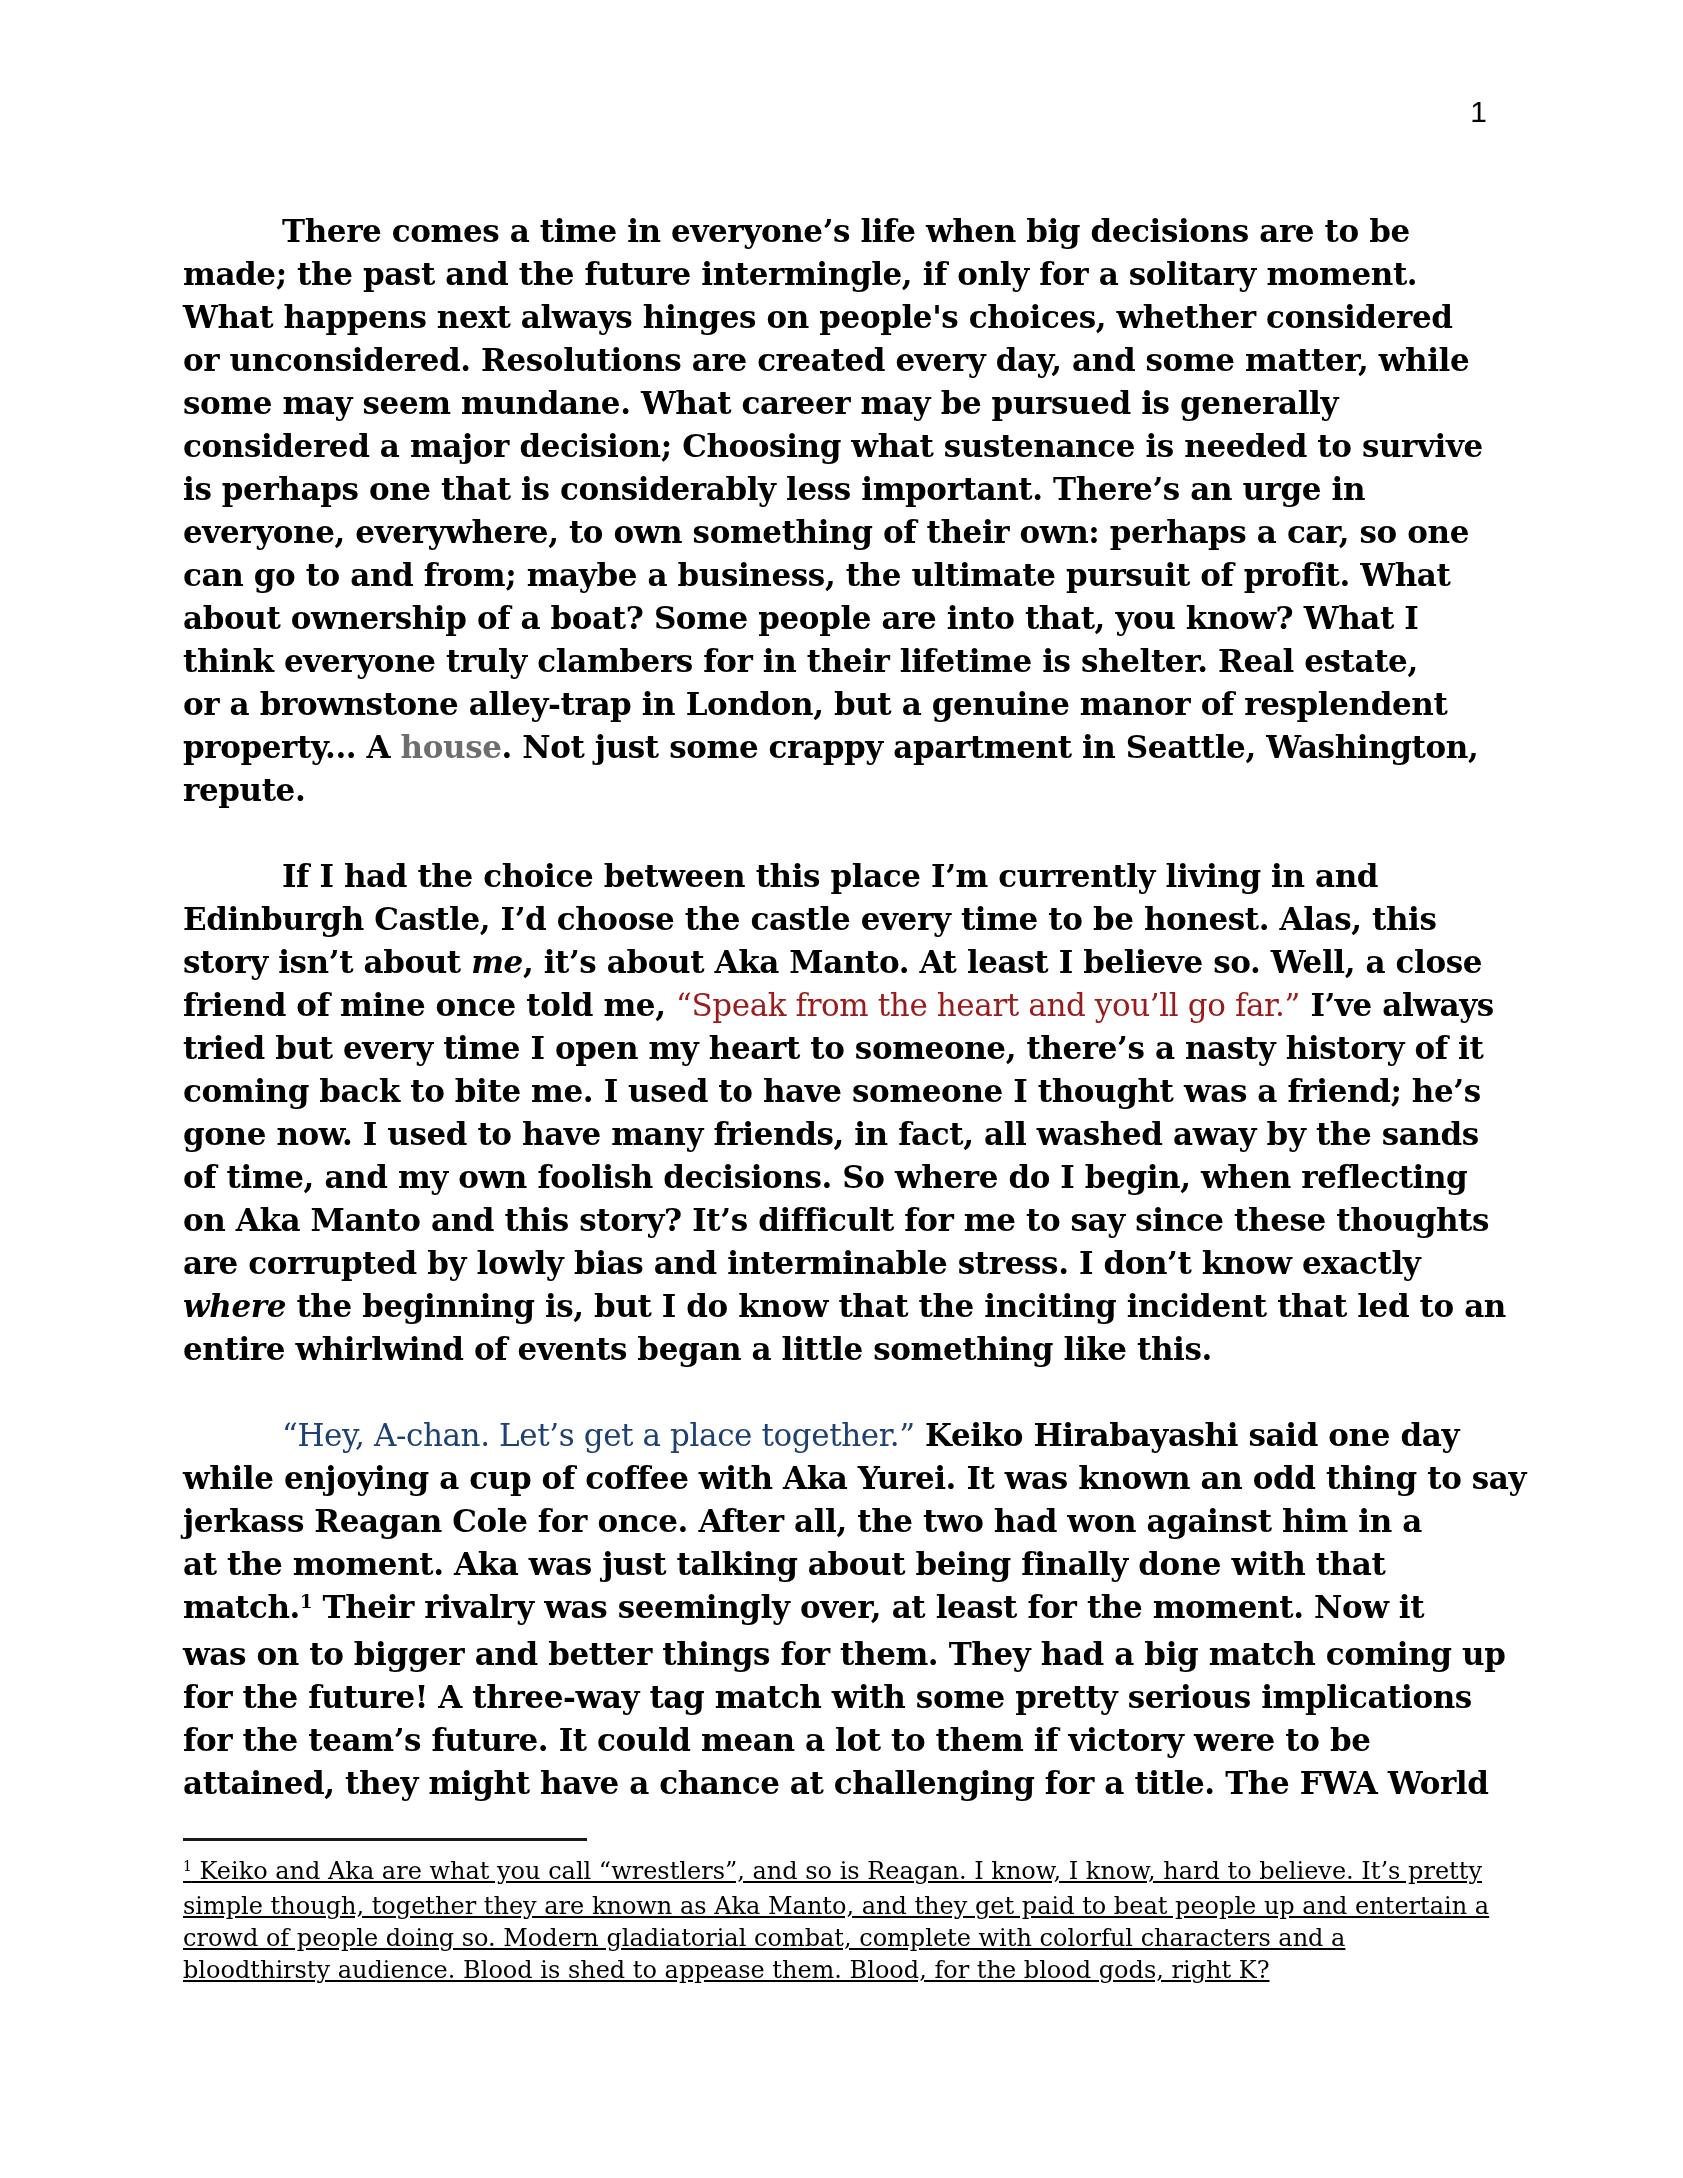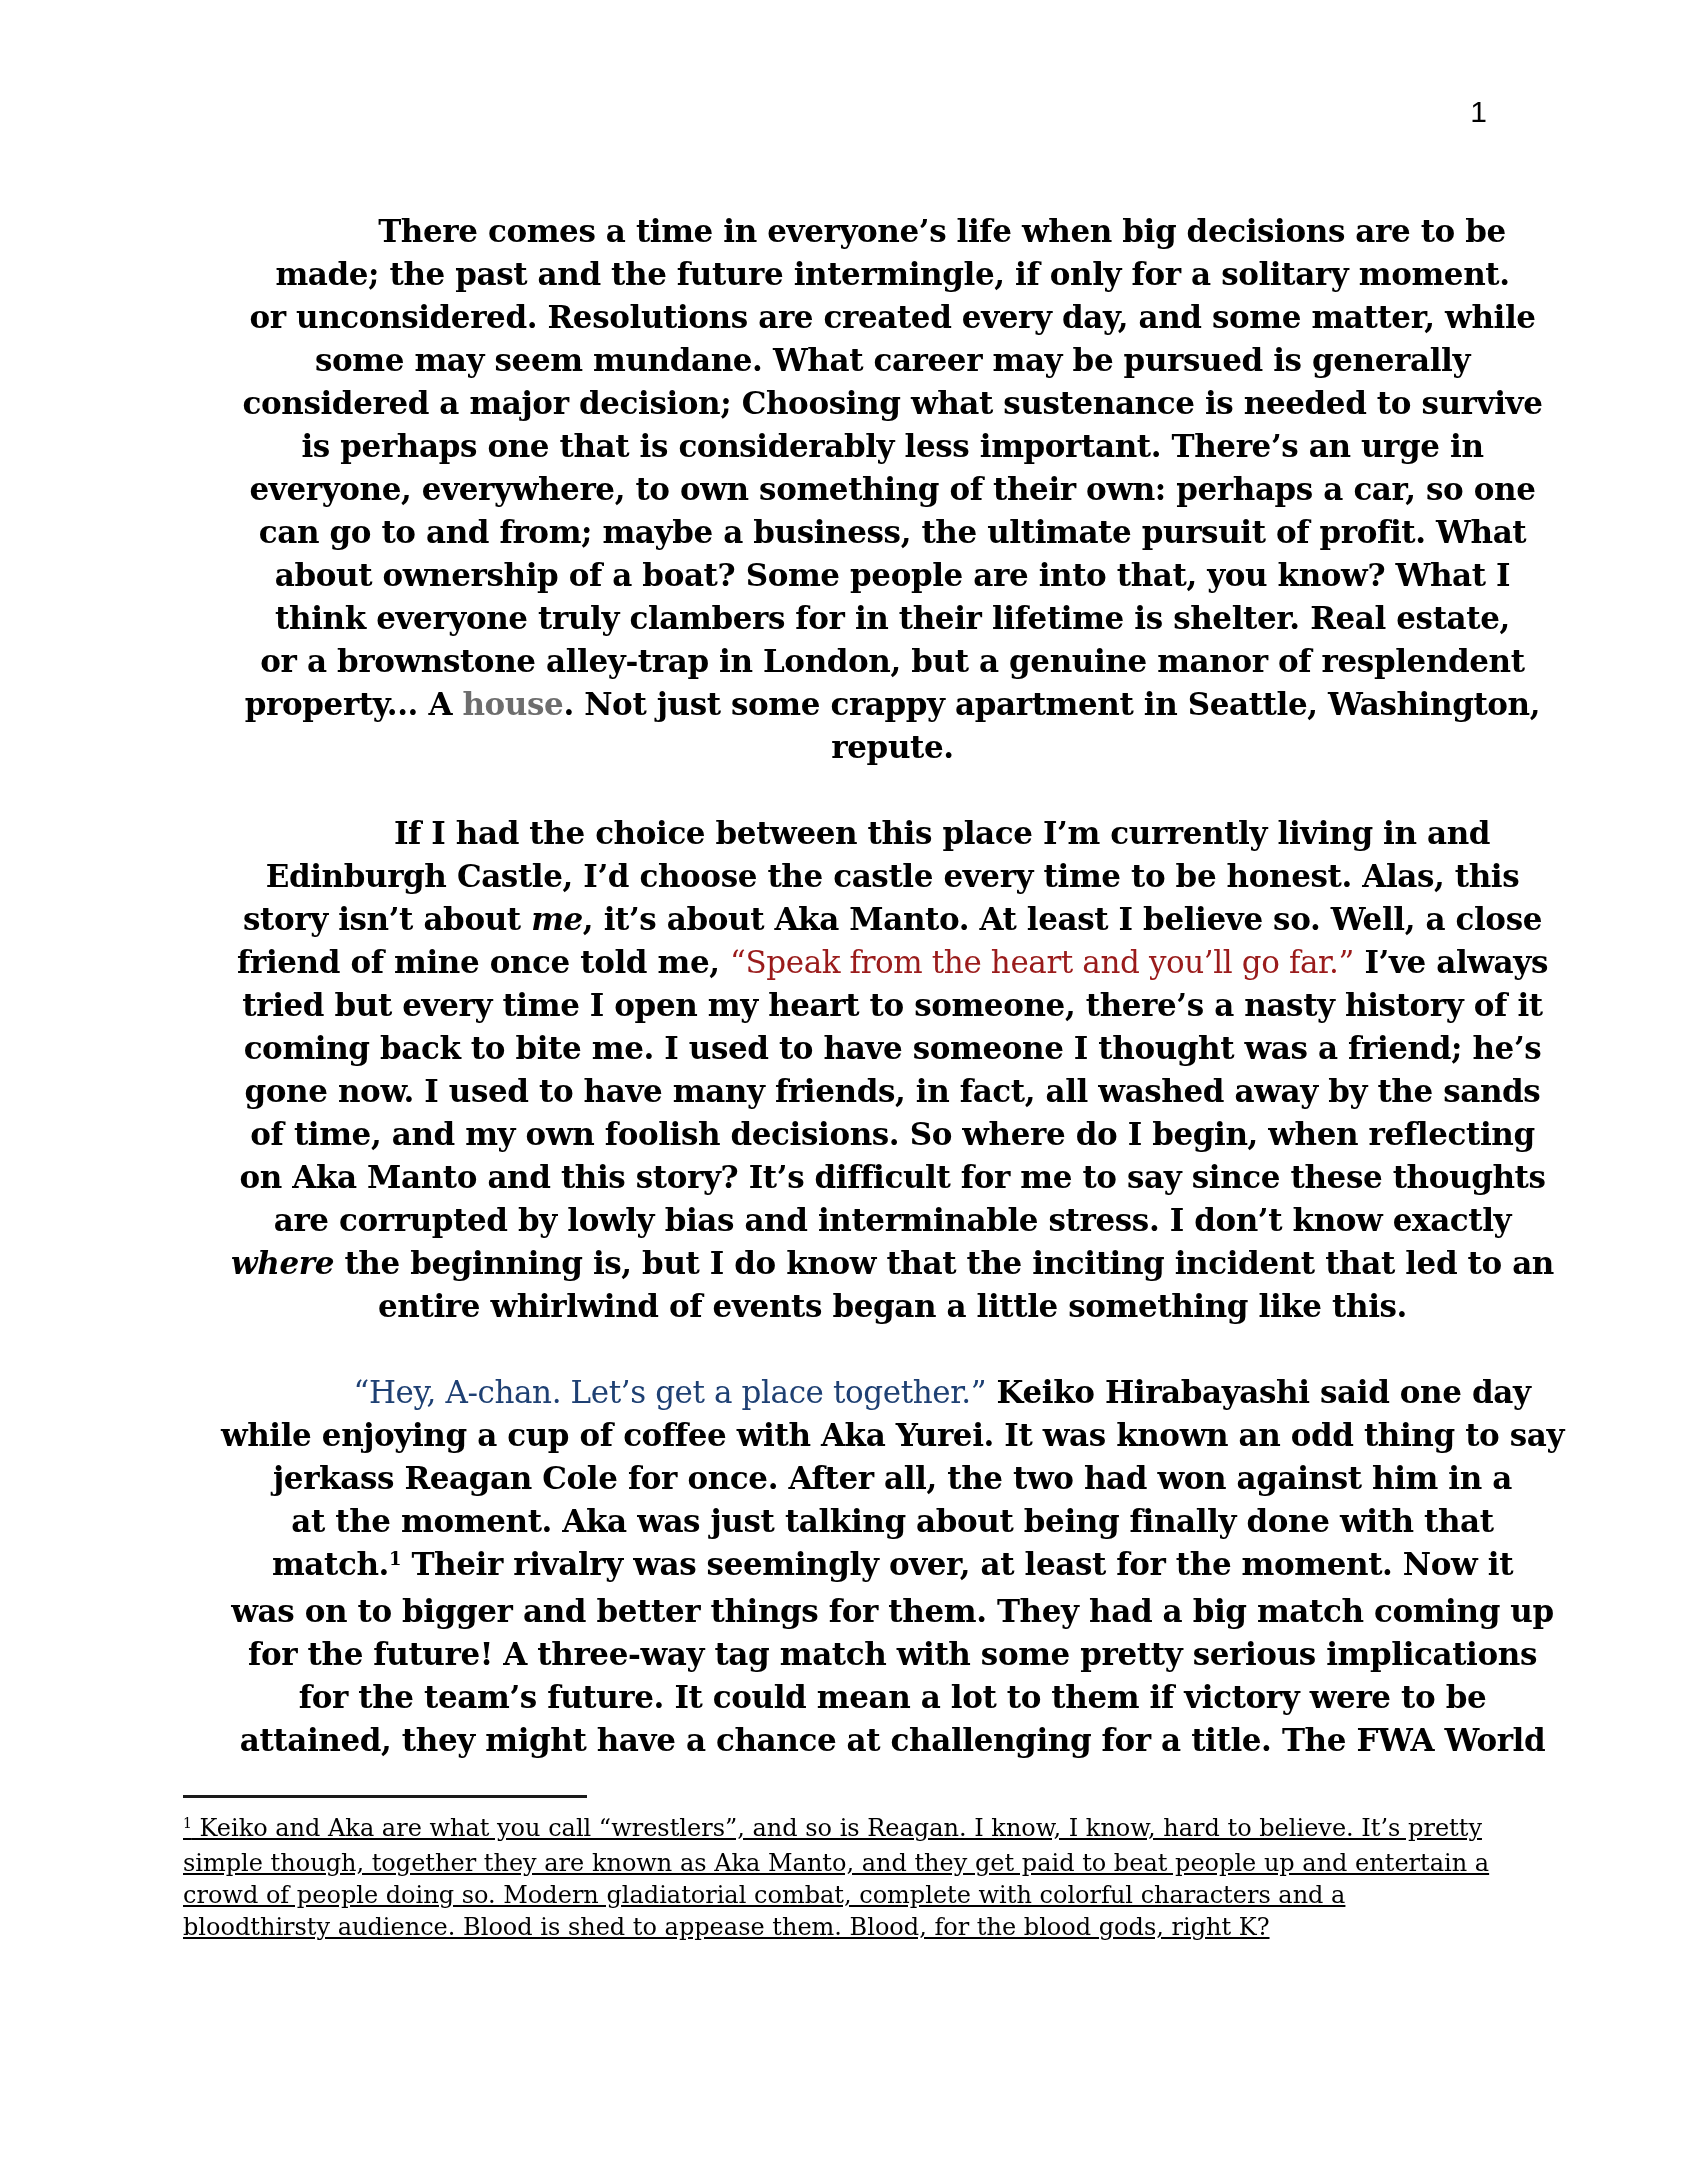--- a/index.html
+++ b/index.html
@@ -16,21 +16,20 @@
     padding: 95px 196px 0 0;
     text-align: right;
     font-family: "Liberation Sans", sans-serif;
     font-size: 30px;
     line-height: 34px;
     color: #000000;
   }
   .doc-body {
     margin-top: 81px;
     padding: 0 81px 0 183px;
-    text-align: center;
   }
   .paragraph { margin: 0; }
   .paragraph + .paragraph { margin-top: 43px; }
   .line {
     white-space: nowrap;
     line-height: 43px;
     font-size: 31px;
     font-weight: 700;
     letter-spacing: -0.4px;
   }
@@ -56,20 +55,21 @@
 </head>
 <body>
 
 <div class="page">
   <div class="page-number">1</div>
 
   <div class="doc-body">
     <div class="paragraph">
         <div class="line indent"><span class="seg plain">There comes a time in everyone’s life when big decisions are to be</span></div>
         <div class="line"><span class="seg plain">made; the past and the future intermingle, if only for a solitary moment.</span></div>
+        <div class="line"><span class="seg plain">What happens next always hinges on people's choices, whether considered</span></div>
         <div class="line"><span class="seg plain">or unconsidered. Resolutions are created every day, and some matter, while</span></div>
         <div class="line"><span class="seg plain">some may seem mundane. What career may be pursued is generally</span></div>
         <div class="line"><span class="seg plain">considered a major decision; Choosing what sustenance is needed to survive</span></div>
         <div class="line"><span class="seg plain">is perhaps one that is considerably less important. There’s an urge in</span></div>
         <div class="line"><span class="seg plain">everyone, everywhere, to own something of their own: perhaps a car, so one</span></div>
         <div class="line"><span class="seg plain">can go to and from; maybe a business, the ultimate pursuit of profit. What</span></div>
         <div class="line"><span class="seg plain">about ownership of a boat? Some people are into that, you know? What I</span></div>
         <div class="line"><span class="seg plain">think everyone truly clambers for in their lifetime is shelter. Real estate,</span></div>
         <div class="line"><span class="seg plain">or a brownstone alley-trap in London, but a genuine manor of resplendent</span></div>
         <div class="line"><span class="seg plain">property... A </span><span class="seg gray">house</span><span class="seg plain">. Not just some crappy apartment in Seattle, Washington,</span></div>

